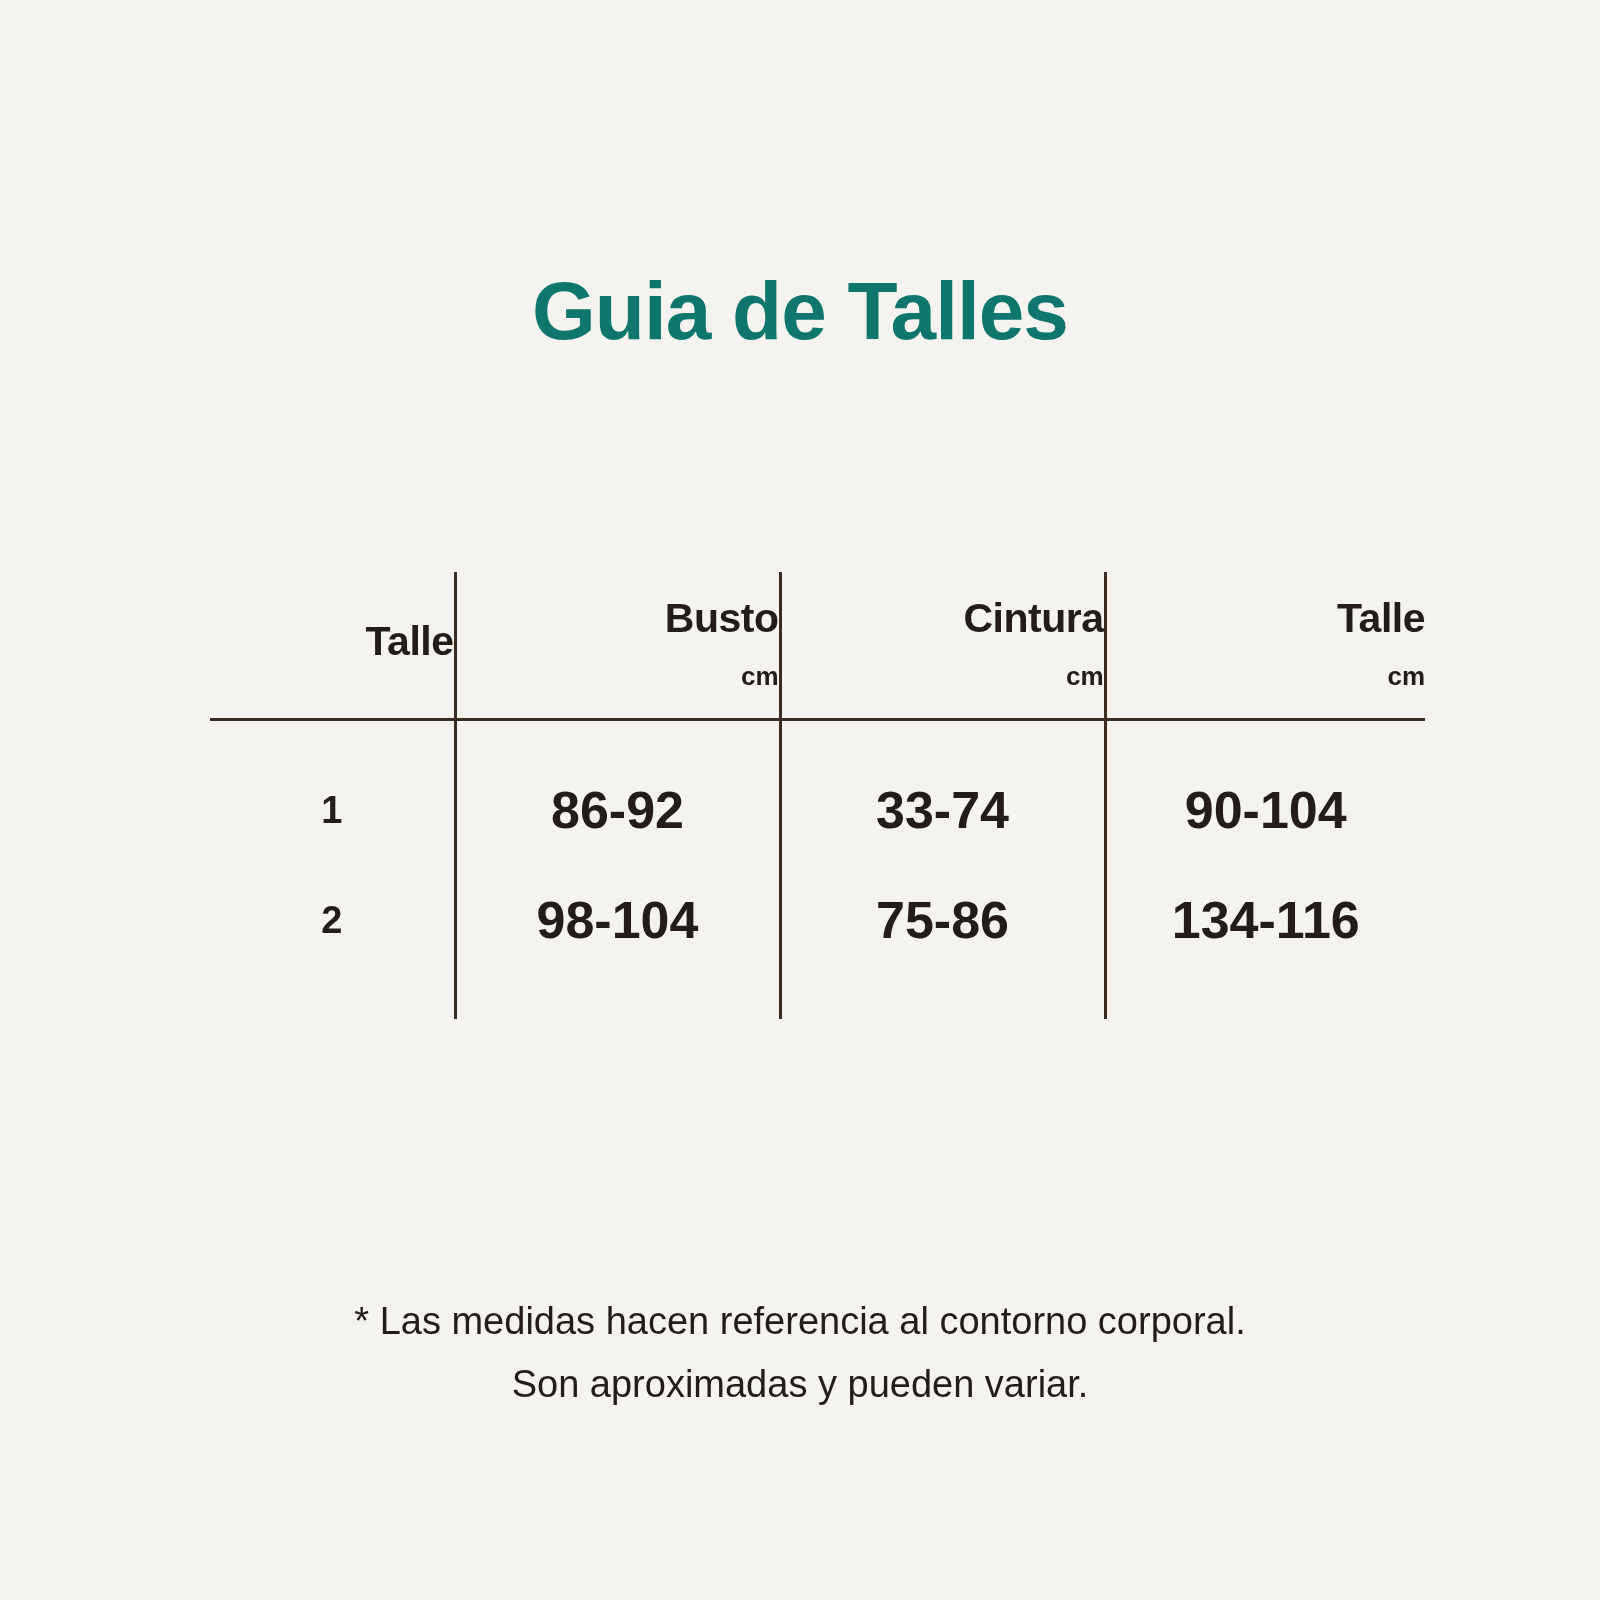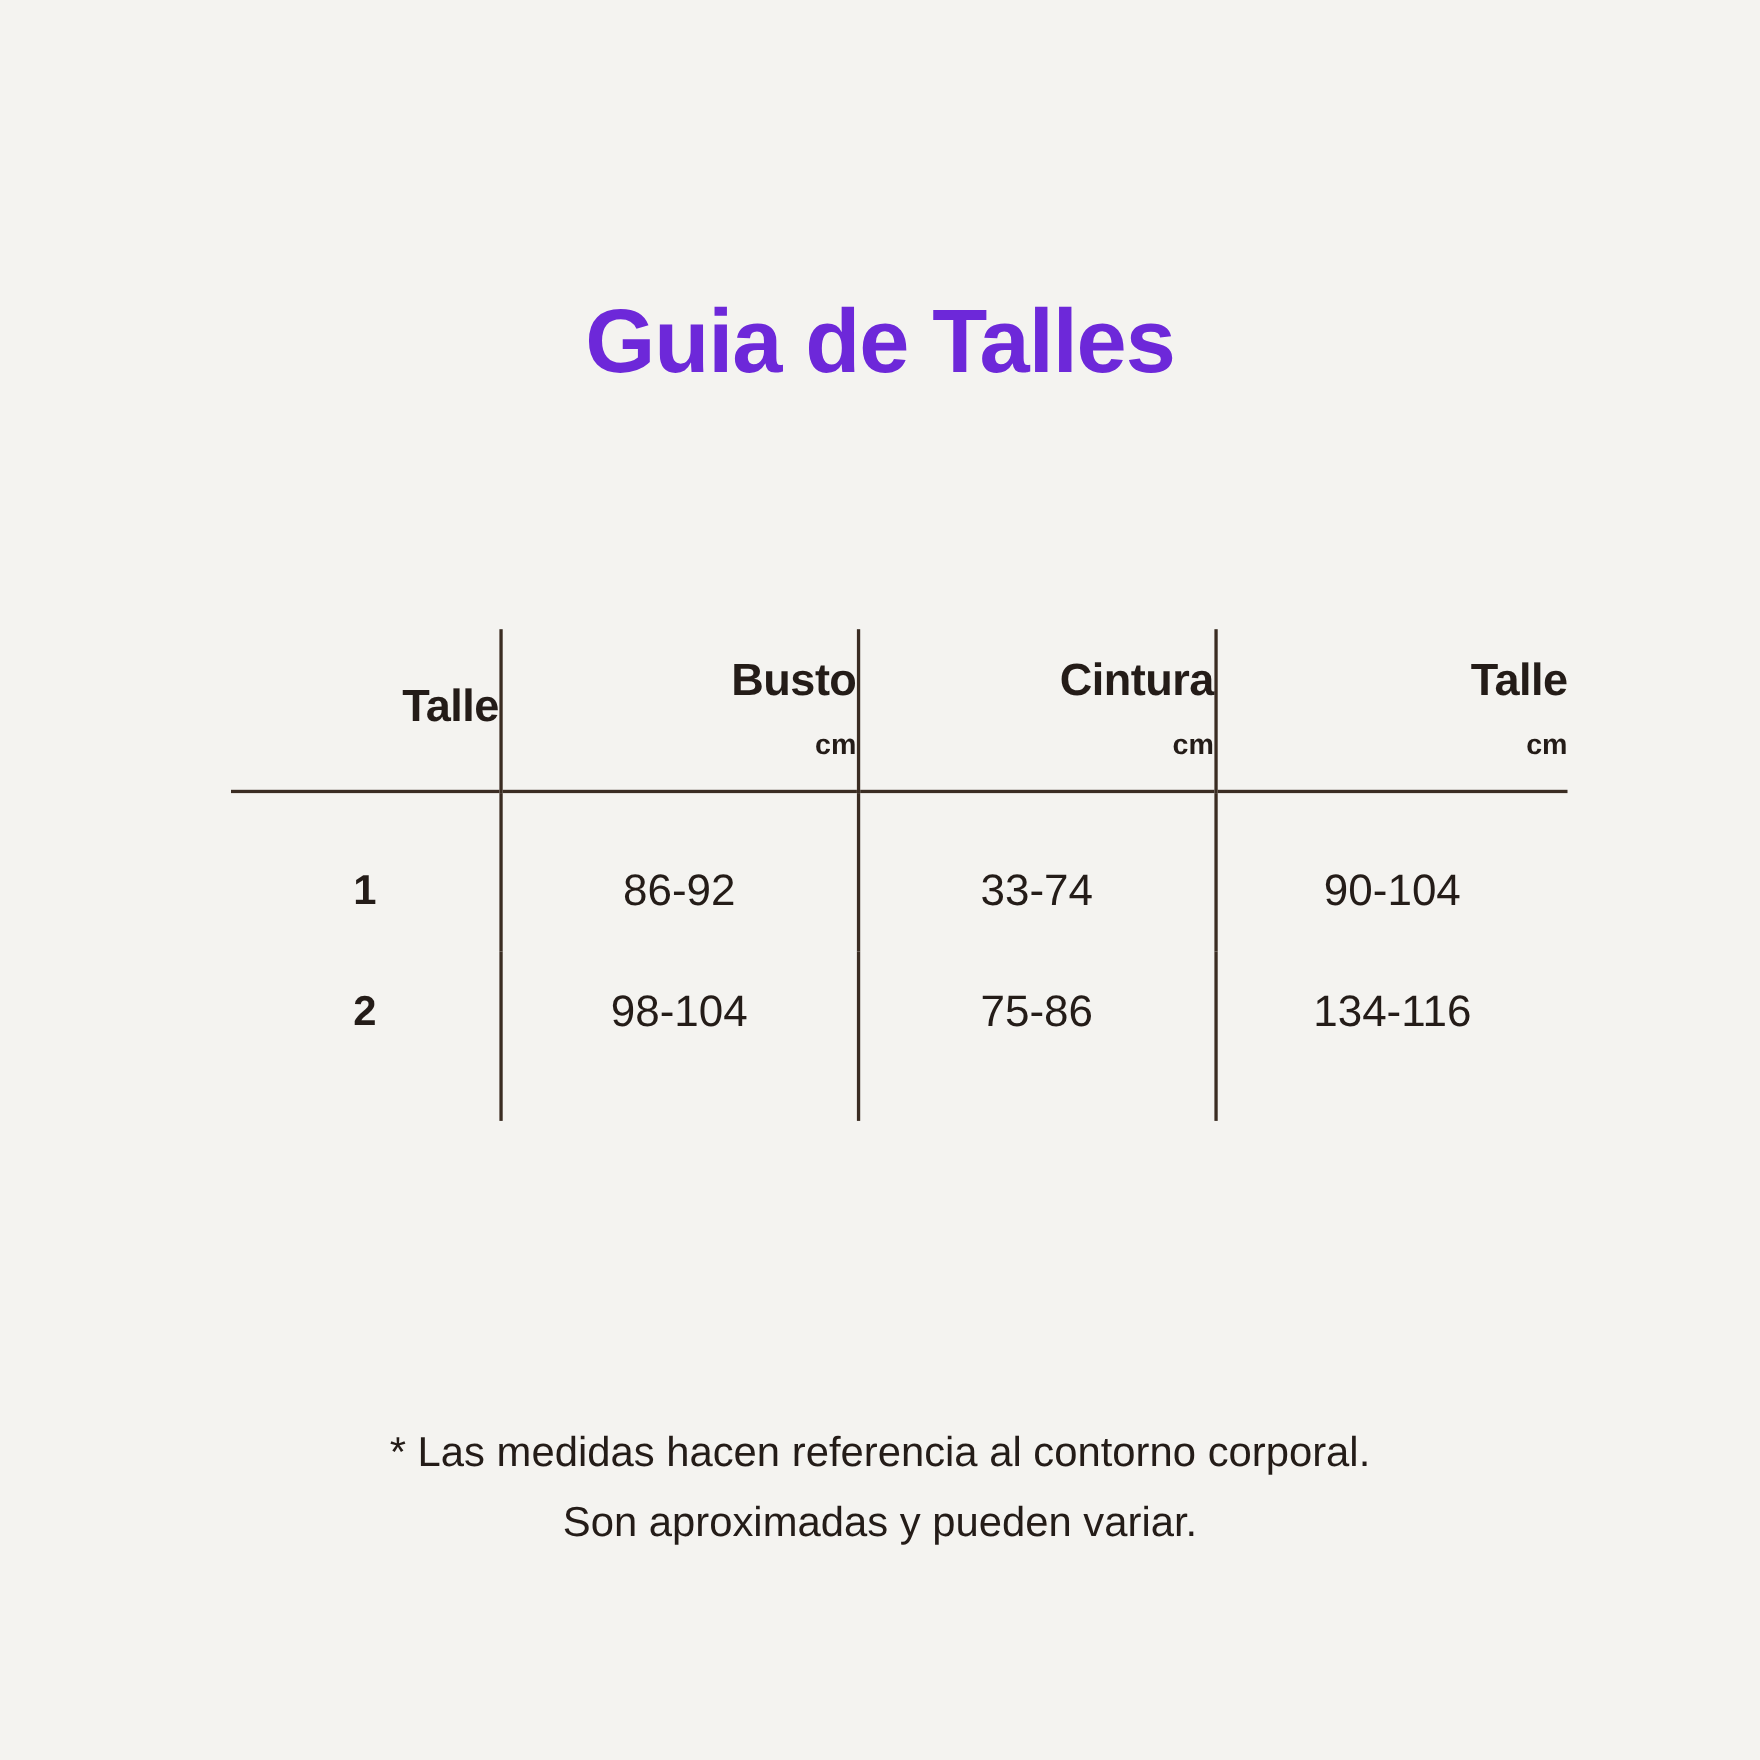--- a/index.html
+++ b/index.html
@@ -22,21 +22,21 @@
   }
   .title {
     position: absolute;
     top: 268px;
     left: 0;
     width: 1600px;
     text-align: center;
     font-size: 82px;
     font-weight: bold;
     letter-spacing: -1px;
-    color: #6d28d9;
+    color: #0f766e;
     line-height: 1.05;
   }
 
   
   .table-wrap {
     position: absolute;
     top: 572px;
     left: 210px;
     width: 1215px;
   }
@@ -81,22 +81,22 @@
   th.sep, td.sep {
     border-left: 3px solid #3a2c22;
   }
   
   thead tr {
     border-bottom: 3px solid #3a2c22;
   }
 
   tbody td {
     height: 110px;
-    font-size: 40px;
-    font-weight: 400;
+    font-size: 52px;
+    font-weight: 700;
     color: #241c18;
     letter-spacing: 0px;
   }
   tbody td.talle-cell {
     font-weight: bold;
     font-size: 38px;
   }
   tbody tr:first-child td { padding-top: 34px; }
   tbody tr:last-child td { padding-bottom: 44px; }
 

